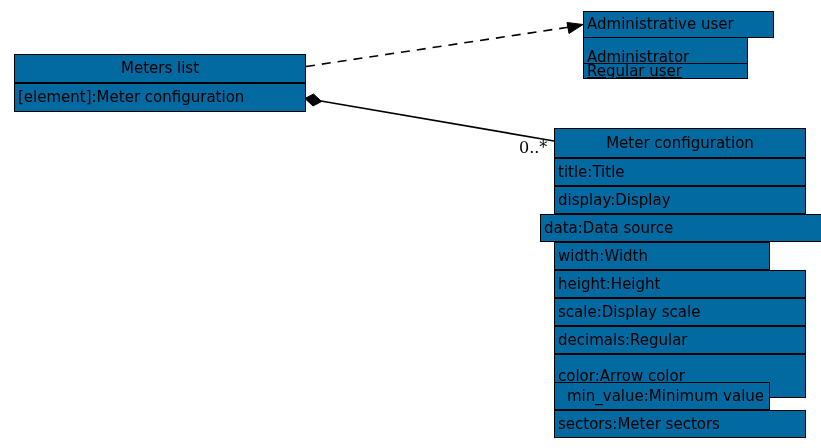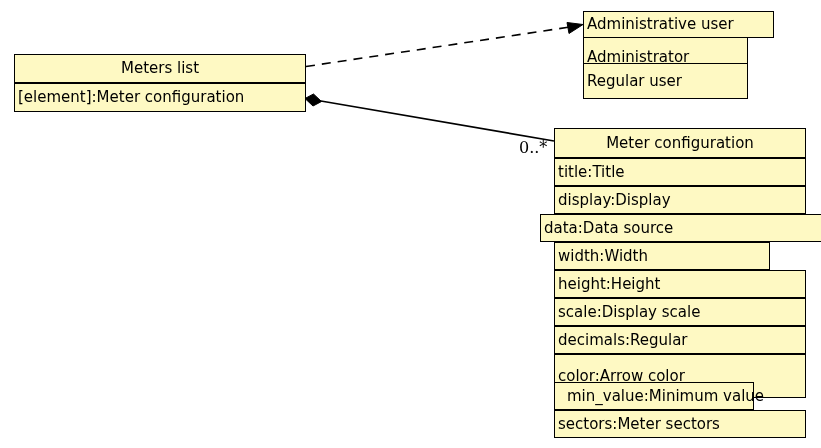--- a/index.html
+++ b/index.html
@@ -25,21 +25,21 @@
   }
   
   .umlbox {
     position: absolute;
     box-sizing: border-box;
   }
   .cell {
     position: absolute;
     box-sizing: border-box;
     border: 1px solid #000000;
-    background: #fef9c3;
+    background: #0369a1;
     font-family: "DejaVu Sans", sans-serif;
     font-size: 15px;
     color: #000000;
     line-height: 1;
     display: flex;
     align-items: center;
     white-space: nowrap;
     overflow: visible;
   }
   .cell.title {
@@ -78,33 +78,33 @@
   </svg>
 
   <div class="umlbox">
     <div class="cell title" style="left:14px; top:54px; width:292px; height:29px;">Meters list</div>
     <div class="cell attr" style="left:14px; top:83px; width:292px; height:29px;">[element]:Meter configuration</div>
   </div>
 
   <div class="umlbox">
     <div class="cell attr" style="left:583px; top:11px; width:191px; height:27px; justify-content:flex-start;">Administrative user</div>
     <div class="cell attr" style="left:583px; top:37px; width:165px; height:41px;">Administrator</div>
-    <div class="cell attr" style="left:583px; top:63px; width:165px; height:36px;">Regular user</div>
+    <div class="cell attr" style="left:583px; top:63px; width:165px; height:16px;text-decoration:underline;">Regular user</div>
   </div>
 
   <div class="umlbox">
     <div class="cell title" style="left:554px; top:128px; width:252px; height:30px;">Meter configuration</div>
     <div class="cell attr" style="left:554px; top:158px; width:252px; height:28px;">title:Title</div>
     <div class="cell attr" style="left:554px; top:186px; width:252px; height:28px;">display:Display</div>
     <div class="cell attr" style="left:540px; top:214px; width:284px; height:28px;">data:Data source</div>
     <div class="cell attr" style="left:554px; top:242px; width:216px; height:28px;">width:Width</div>
     <div class="cell attr" style="left:554px; top:270px; width:252px; height:28px;">height:Height</div>
     <div class="cell attr" style="left:554px; top:298px; width:252px; height:28px;">scale:Display scale</div>
     <div class="cell attr" style="left:554px; top:326px; width:252px; height:28px;">decimals:Regular</div>
     <div class="cell attr" style="left:554px; top:354px; width:252px; height:44px;">color:Arrow color</div>
-    <div class="cell attr" style="left:554px; top:382px; width:200px; height:28px;padding-left:12px;">min_value:Minimum value</div>
+    <div class="cell attr" style="left:554px; top:382px; width:216px; height:28px;padding-left:12px;">min_value:Minimum value</div>
     <div class="cell attr" style="left:554px; top:410px; width:252px; height:28px;">sectors:Meter sectors</div>
   </div>
 
 
   <div class="edge-label" style="left:519px; top:140px;">0..*</div>
 
 </div>
 
 </body></html>

